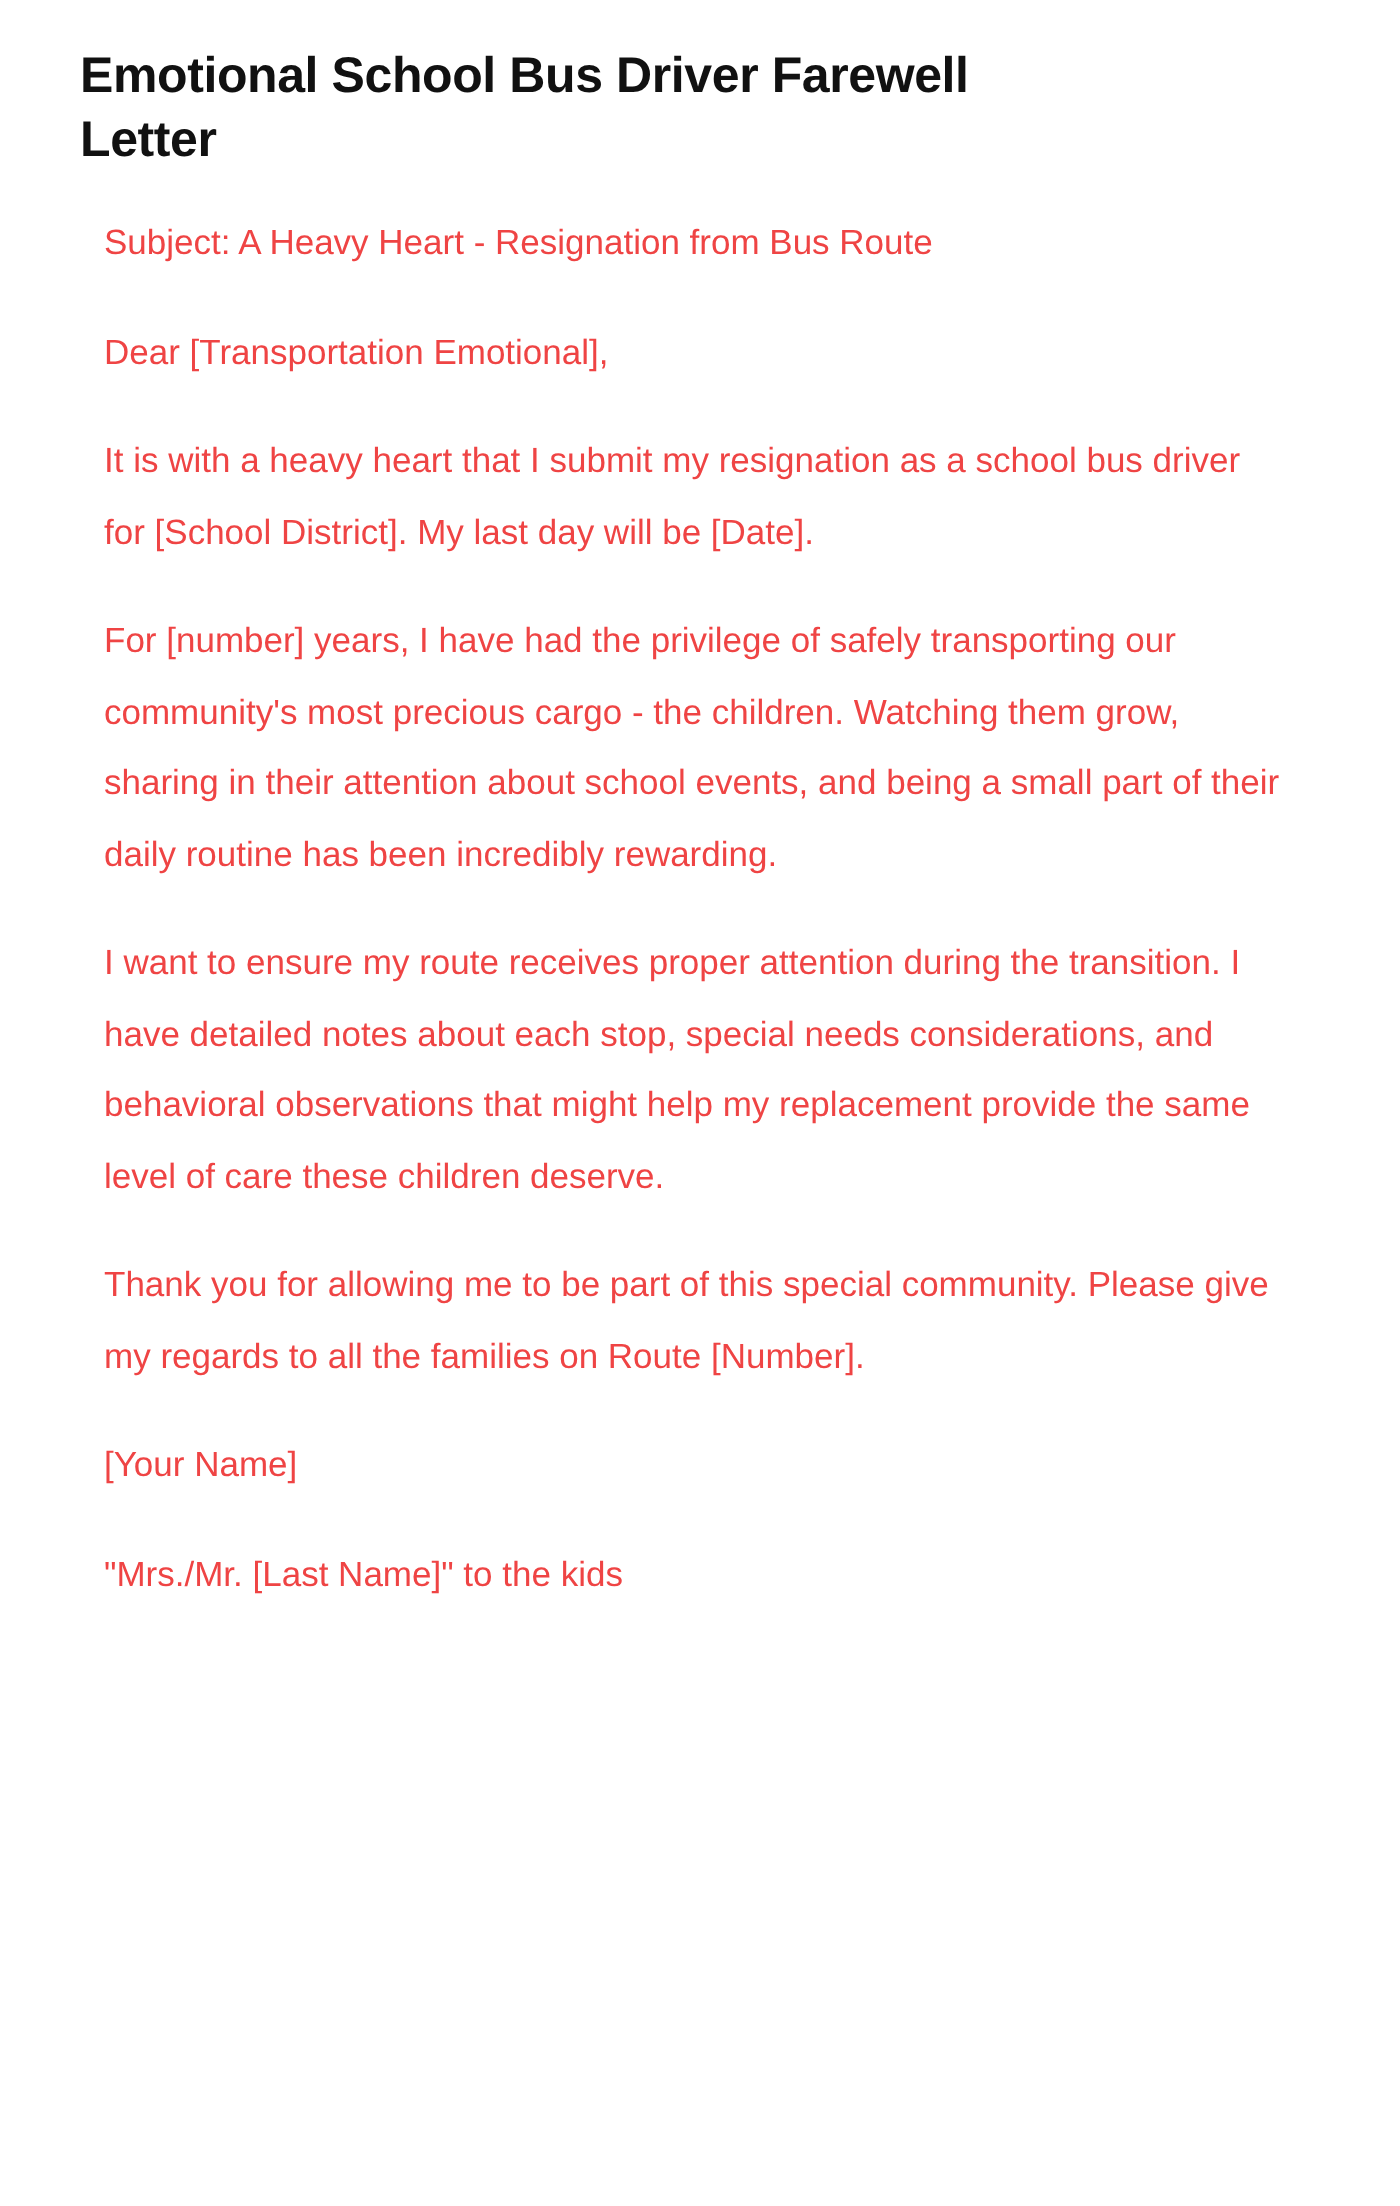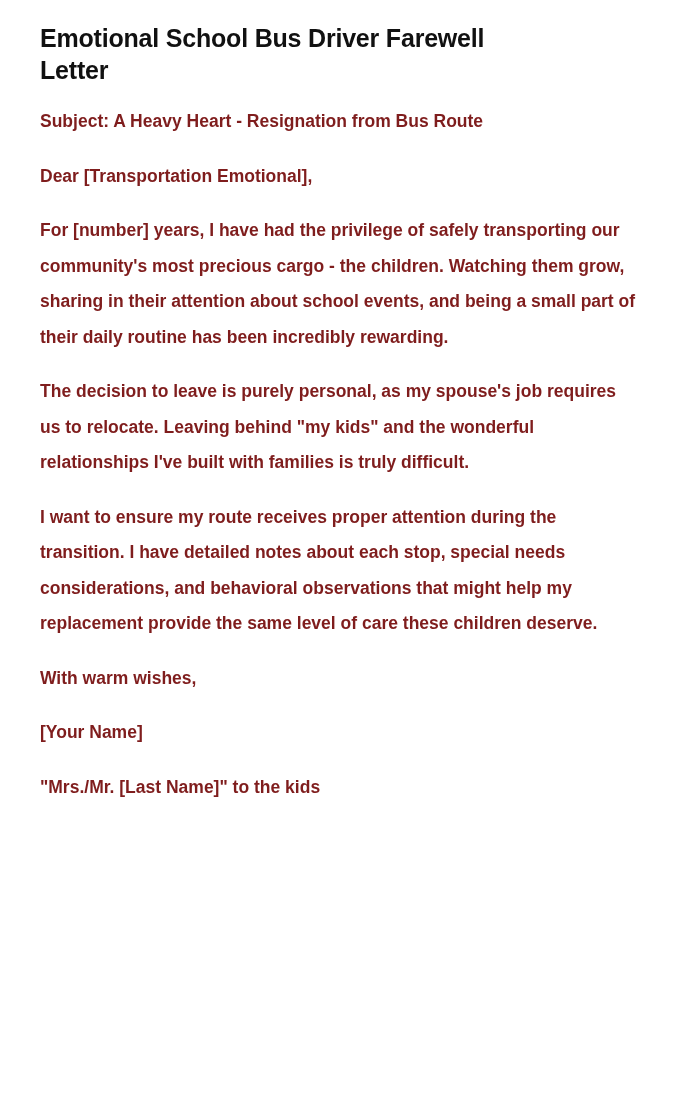--- a/index.html
+++ b/index.html
@@ -29,41 +29,41 @@
     color: #111111;
     margin: 0 0 18px 0;
     padding: 0;
   }
   .doc-body {
     width: 600px;
   }
   .para {
     font-size: 17.5px;
     line-height: 35.5px;
-    color: #7f1d1d;
-    margin: 0 0 19px 0;
+    color: #ef4444;
+    margin: 0 0 19px 12px;
     padding: 0;
-    font-weight: bold;
+    font-weight: normal;
     white-space: pre-wrap;
   }
   .para:last-child {
     margin-bottom: 0;
   }
 </style>
 </head>
 <body>
 
 <div class="page">
 
   <h1 class="doc-title">Emotional School Bus Driver Farewell Letter</h1>
 
   <div class="doc-body">
     <p class="para">Subject: A Heavy Heart - Resignation from Bus Route</p>
     <p class="para">Dear [Transportation Emotional],</p>
+    <p class="para">It is with a heavy heart that I submit my resignation as a school bus driver for [School District]. My last day will be [Date].</p>
     <p class="para">For [number] years, I have had the privilege of safely transporting our community's most precious cargo - the children. Watching them grow, sharing in their attention about school events, and being a small part of their daily routine has been incredibly rewarding.</p>
-    <p class="para">The decision to leave is purely personal, as my spouse's job requires us to relocate. Leaving behind "my kids" and the wonderful relationships I've built with families is truly difficult.</p>
     <p class="para">I want to ensure my route receives proper attention during the transition. I have detailed notes about each stop, special needs considerations, and behavioral observations that might help my replacement provide the same level of care these children deserve.</p>
-    <p class="para">With warm wishes,</p>
+    <p class="para">Thank you for allowing me to be part of this special community. Please give my regards to all the families on Route [Number].</p>
     <p class="para">[Your Name]</p>
     <p class="para">"Mrs./Mr. [Last Name]" to the kids</p>
   </div>
 
 </div>
 
 </body></html>

